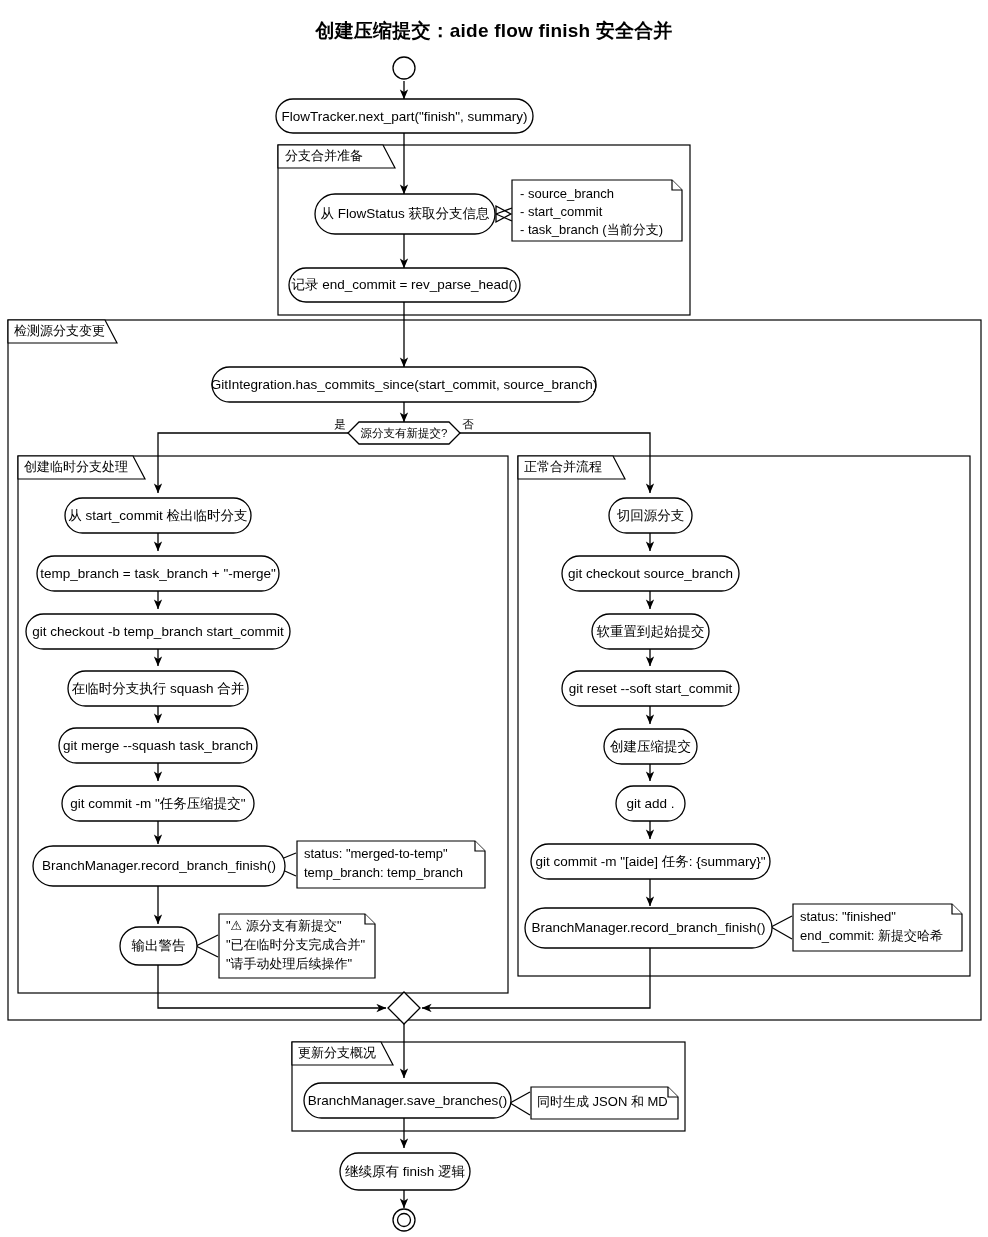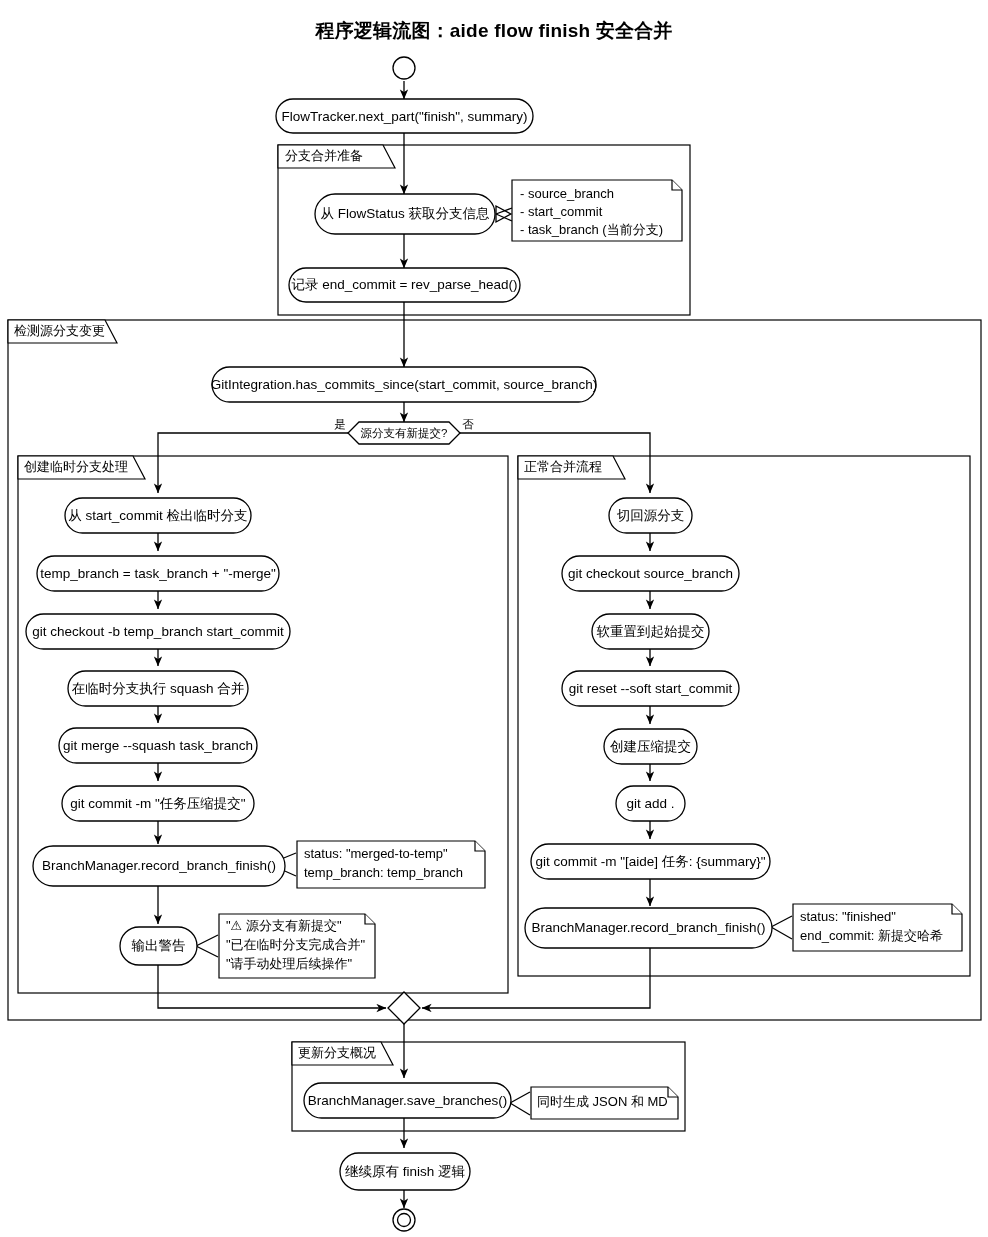--- a/index.html
+++ b/index.html
@@ -97,21 +97,21 @@
     font-weight: bold;
     color: #000000;
     letter-spacing: 0.2px;
   }
 </style>
 </head>
 <body>
 
 <div id="flow-root">
 
-  <div class="chart-title">程序逻辑流图：aide flow finish 安全合并</div>
+  <div class="chart-title">创建压缩提交：aide flow finish 安全合并</div>
 
   <svg id="flow-svg" viewBox="0 0 988 1237">
     <defs>
       <marker id="arrow" markerWidth="9" markerHeight="9" refX="7.4" refY="3.2" orient="auto" markerUnits="strokeWidth">
         <path d="M0,0 L7.6,3.2 L0,6.4 L2.1,3.2 z" fill="#000000"></path>
       </marker>
       <marker id="arrowrev" markerWidth="9" markerHeight="9" refX="7.4" refY="3.2" orient="auto" markerUnits="strokeWidth">
         <path d="M0,0 L7.6,3.2 L0,6.4 L2.1,3.2 z" fill="#000000"></path>
       </marker>
     </defs>

